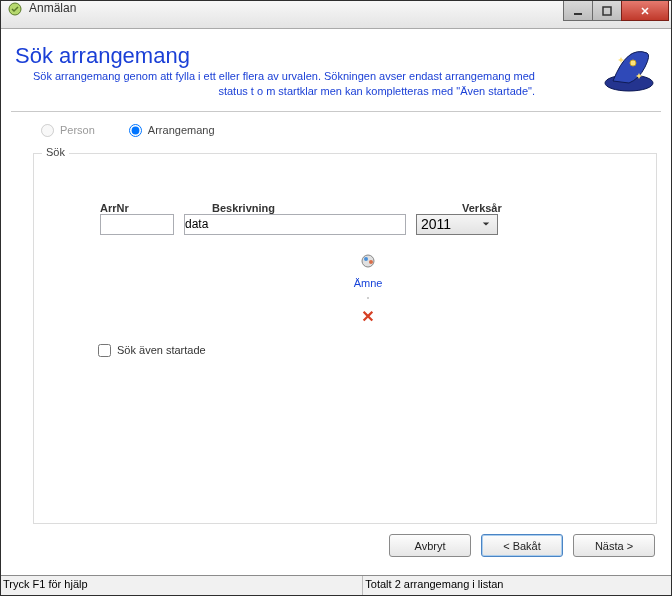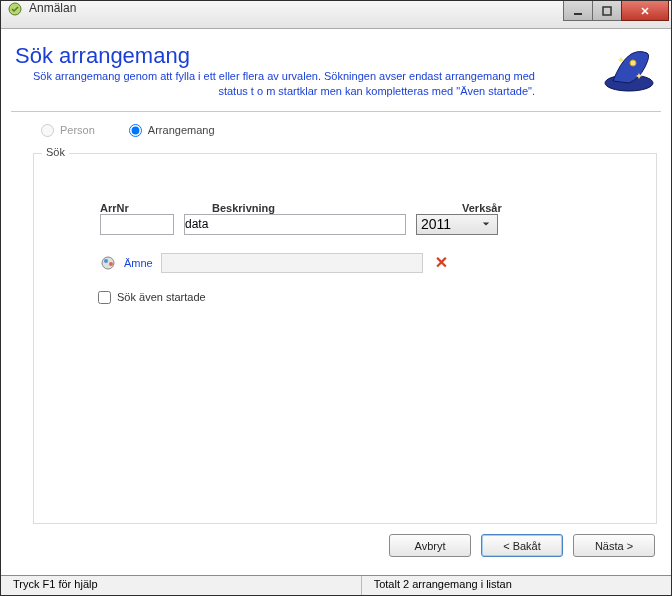--- a/index.html
+++ b/index.html
@@ -28,33 +28,33 @@
 .lbl.arrnr { width: 80px; }
 .lbl.besk { width: 218px; }
 .lbl.verk { width: 80px; }
 .inputs-row { display: flex; padding-left: 46px; gap: 10px; align-items: center; }
 .txt { border: 1px solid #abadb3; height: 21px; padding: 2px 0; font-size: 12px; font-family: inherit; background: #fff; }
 .txt.arrnr { width: 74px; }
 .txt.besk { width: 222px; }
 .combo { position: relative; width: 82px; height: 21px; border: 1px solid #7a7a7a; background: linear-gradient(#f5f5f5,#e3e3e3); display: flex; align-items: center; padding: 0 4px; }
 .combo-val { flex: 1; font-size: 14px; }
 .combo-btn { width: 14px; height: 100%; display: flex; align-items: center; justify-content: center; }
-.amne-row { display: flex; align-items: center; padding-left: 46px; gap: 8px; margin-top: 18px; }
+.amne-row { display: flex; align-items: center; padding-left: 46px; gap: 8px; margin-top: 18px; flex-direction: column; }
 .amne-icon { width: 16px; height: 16px; }
 .amne-link { color: #1844d9; font-size: 11px; cursor: pointer; }
 .amne-input { flex: 1; max-width: 262px; border: 1px solid #cfcfcf; background: #f3f3f3; height: 20px; }
 .clear-x { color: #d64025; font-size: 16px; font-weight: bold; cursor: pointer; padding: 0 4px; }
 .checks { padding-left: 44px; margin-top: 18px; display: flex; flex-direction: column; }
 .chk { display: flex; align-items: center; gap: 6px; color: #333; }
 .chk input { margin: 0; }
 .footer-btns { display: flex; gap: 10px; justify-content: flex-end; padding: 10px 6px 8px 6px; }
 .btn { min-width: 82px; height: 23px; border: 1px solid #8a8a8a; border-radius: 3px; background: linear-gradient(#fdfdfd,#e6e6e6); font-size: 11px; font-family: inherit; color: #222; cursor: default; padding: 0 12px; }
 .btn.default { border-color: #4a84c4; box-shadow: 0 0 0 1px #a9cdee inset; }
 .statusbar { border-top: 1px solid #8c8c8c; display: flex; height: 20px; font-size: 11px; background: #f1f1f1; }
-.statusbar .cell { padding: 2px 12px; border-right: 1px solid #bcbcbc; }
+.statusbar .cell { padding: 2px 2px; border-right: 1px solid #bcbcbc; }
 .statusbar .cell:first-child { flex: 1; }
 .statusbar .cell:last-child { flex: 0.85; border-right: none; }
 </style>
 </head>
 <body>
 
 <div class="window">
   <div class="titlebar">
     <svg class="app-icon" viewBox="0 0 16 16">
         <circle cx="8" cy="8" r="6" fill="#b6d86e" stroke="#5a7a2a"></circle>

